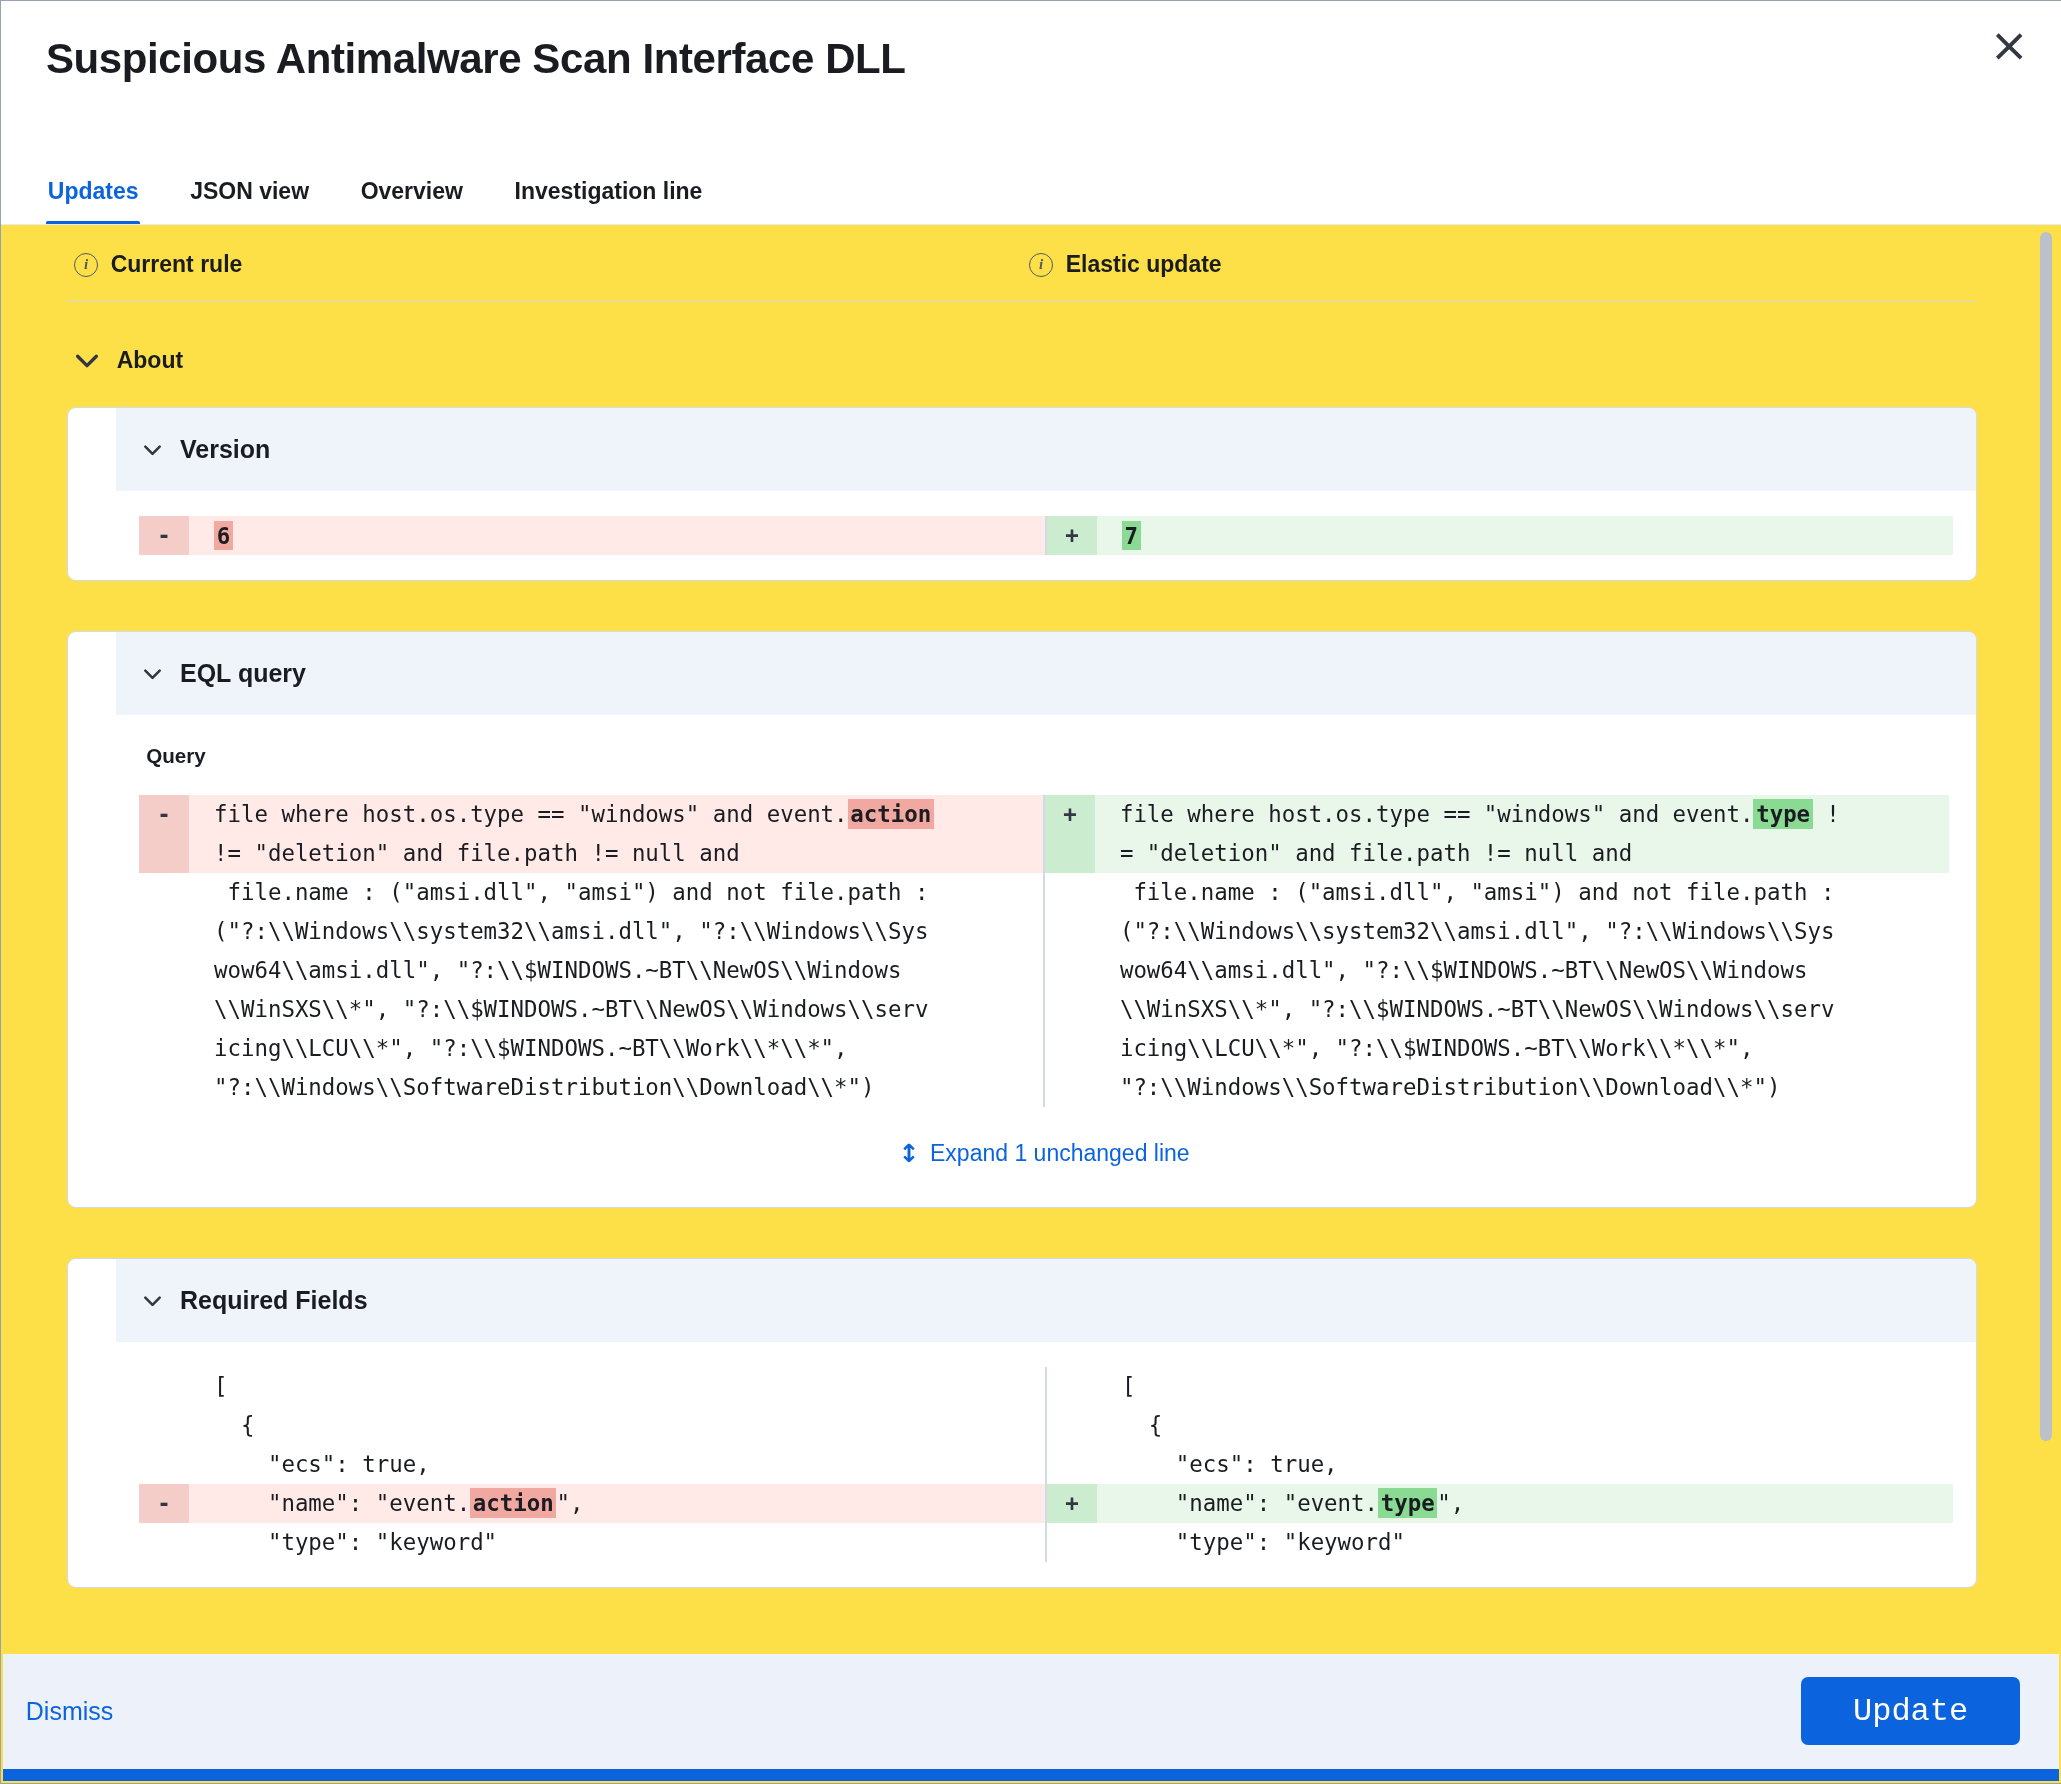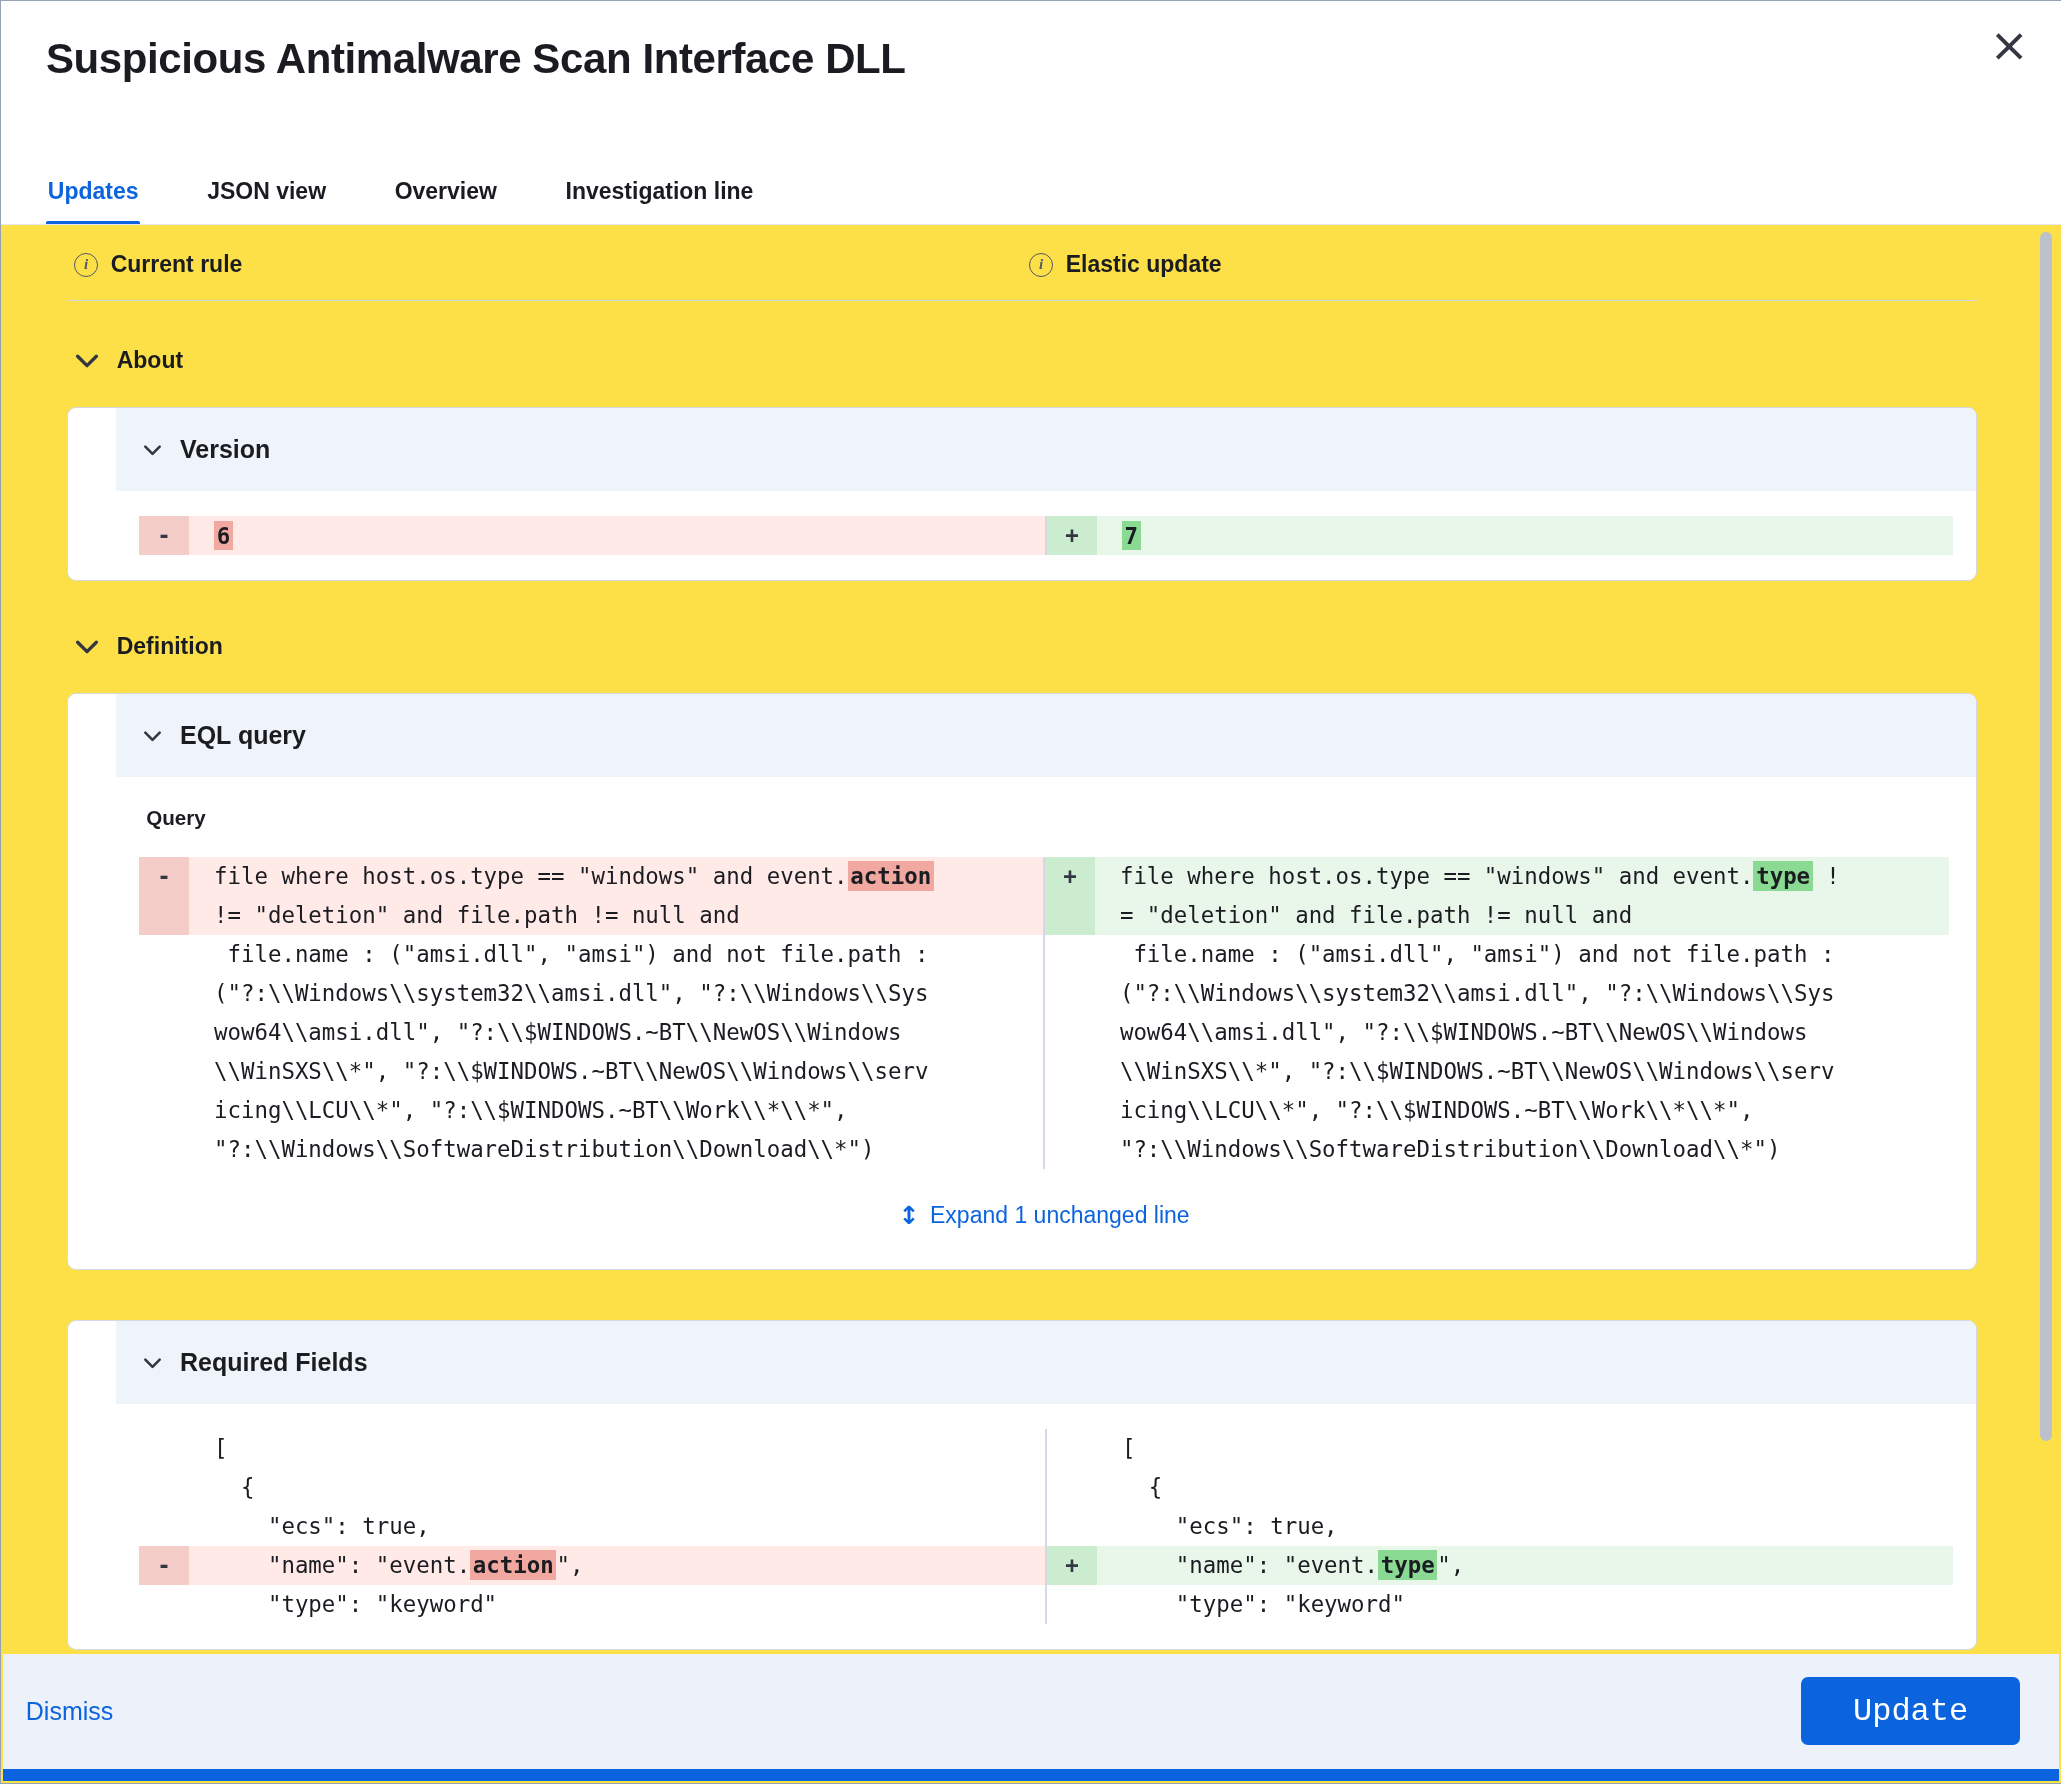--- a/index.html
+++ b/index.html
@@ -6,21 +6,21 @@
   .flyout{
     position:relative;width:2062px;height:1784px;box-sizing:border-box;
     background:#fde047;border:1.8px solid #96a1b1;overflow:hidden;
     font-family:"Liberation Sans","DejaVu Sans",sans-serif;color:#1a1c21;
   }
   
   .header-area{position:absolute;top:0;left:0;right:0;height:224px;background:#fff;}
   .close-btn{position:absolute;top:16px;right:23px;font-size:47px;line-height:1;color:#343741;
     background:none;border:none;cursor:pointer;font-family:"DejaVu Sans",sans-serif;padding:3.6px 9px;}
   .page-title{position:absolute;top:34px;left:45px;font-size:42px;font-weight:700;letter-spacing:-0.4px;margin:0;}
-  .tabs{position:absolute;left:45px;bottom:0;display:flex;gap:65px;}
+  .tabs{position:absolute;left:45px;bottom:0;display:flex;gap:48px;}
   .tab{font-size:23px;font-weight:600;padding:0 1.8px 19.7px 1.8px;position:relative;cursor:pointer;color:#1a1c21;}
   .tab.active{color:var(--accent);}
   .tab.active::after{content:"";position:absolute;left:0;right:0;bottom:0;height:3.6px;background:var(--accent);border-radius:1.8px;}
   .tabs-divider{position:absolute;bottom:0;left:0;right:0;height:0.9px;background:#e6eaf1;}
   
   .scroll{position:absolute;top:225px;left:0;right:0;height:1430px;overflow:hidden;
     padding:0 84px 0 66px;box-sizing:border-box;}
   .cmp-header{display:flex;padding-top:25px;}
   .cmp-col{flex:1;display:flex;align-items:center;gap:12.5px;font-size:23px;font-weight:700;min-width:0;padding-left:7.2px;}
   .info-i{width:24px;height:24px;border:1.8px solid #525866;border-radius:50%;display:inline-flex;
@@ -122,28 +122,20 @@
           <div class="dside">
               <div class="dl add">
                 <span class="dg">+</span>
                 <span class="dc"><span class="dm">7</span></span>
               </div>
             </div>
         </div>
       </div>
     </div>
 
-    <div class="section-h">
-      <span class="chev">
-        <svg width="30" height="30" viewBox="0 0 16 16">
-            <path d="M3 6l5 5 5-5" fill="none" stroke="currentColor" stroke-width="1.8" stroke-linecap="round" stroke-linejoin="round"></path>
-          </svg>
-      </span>
-      <span>Definition</span>
-    </div>
 
     <div class="panel">
       <div class="panel-h">
         <span class="chev">
           <svg width="23" height="23" viewBox="0 0 16 16">
               <path d="M3 6l5 5 5-5" fill="none" stroke="currentColor" stroke-width="1.8" stroke-linecap="round" stroke-linejoin="round"></path>
             </svg>
         </span>
         <span>EQL query</span>
       </div>

